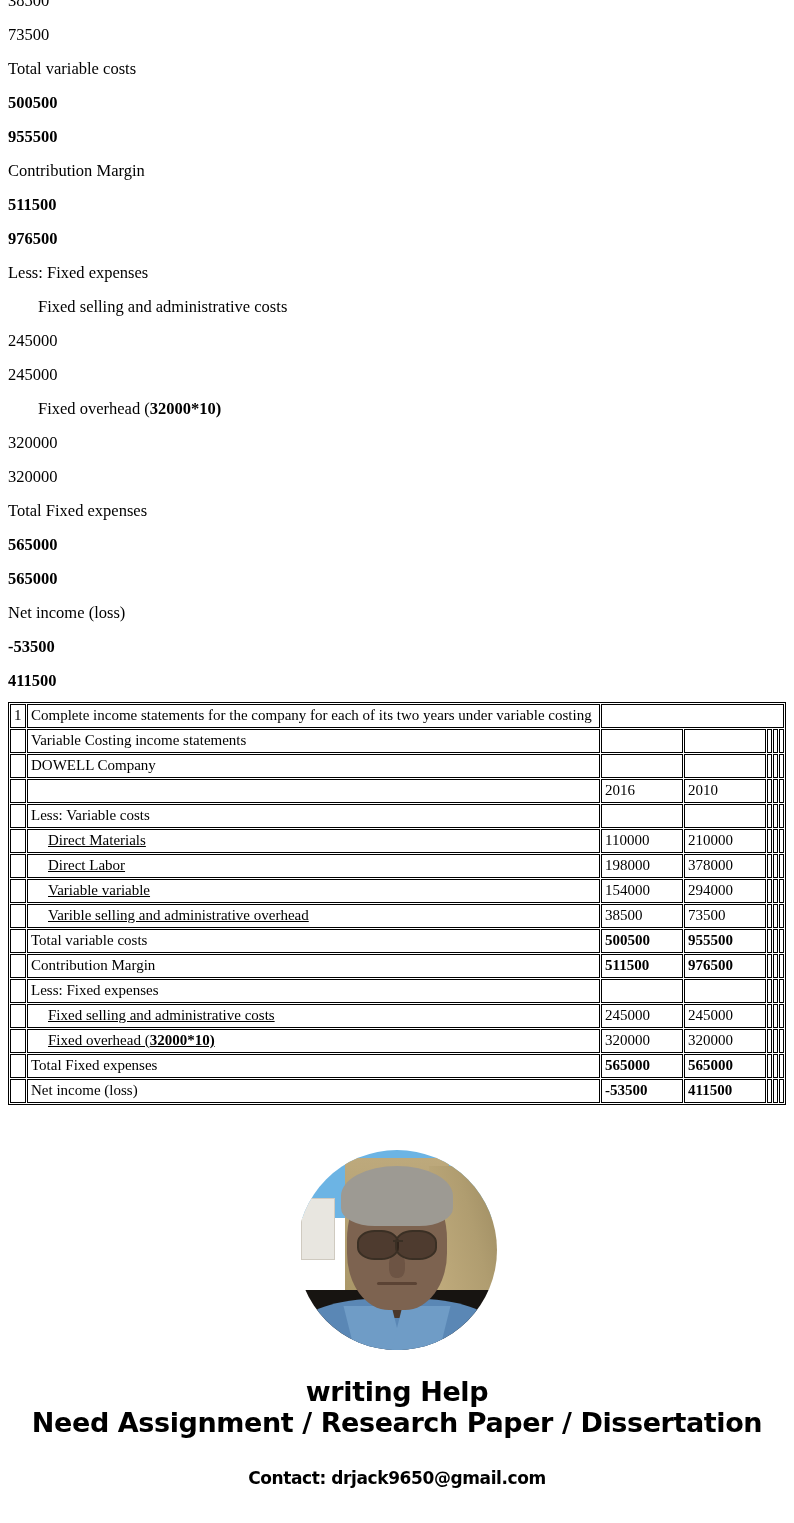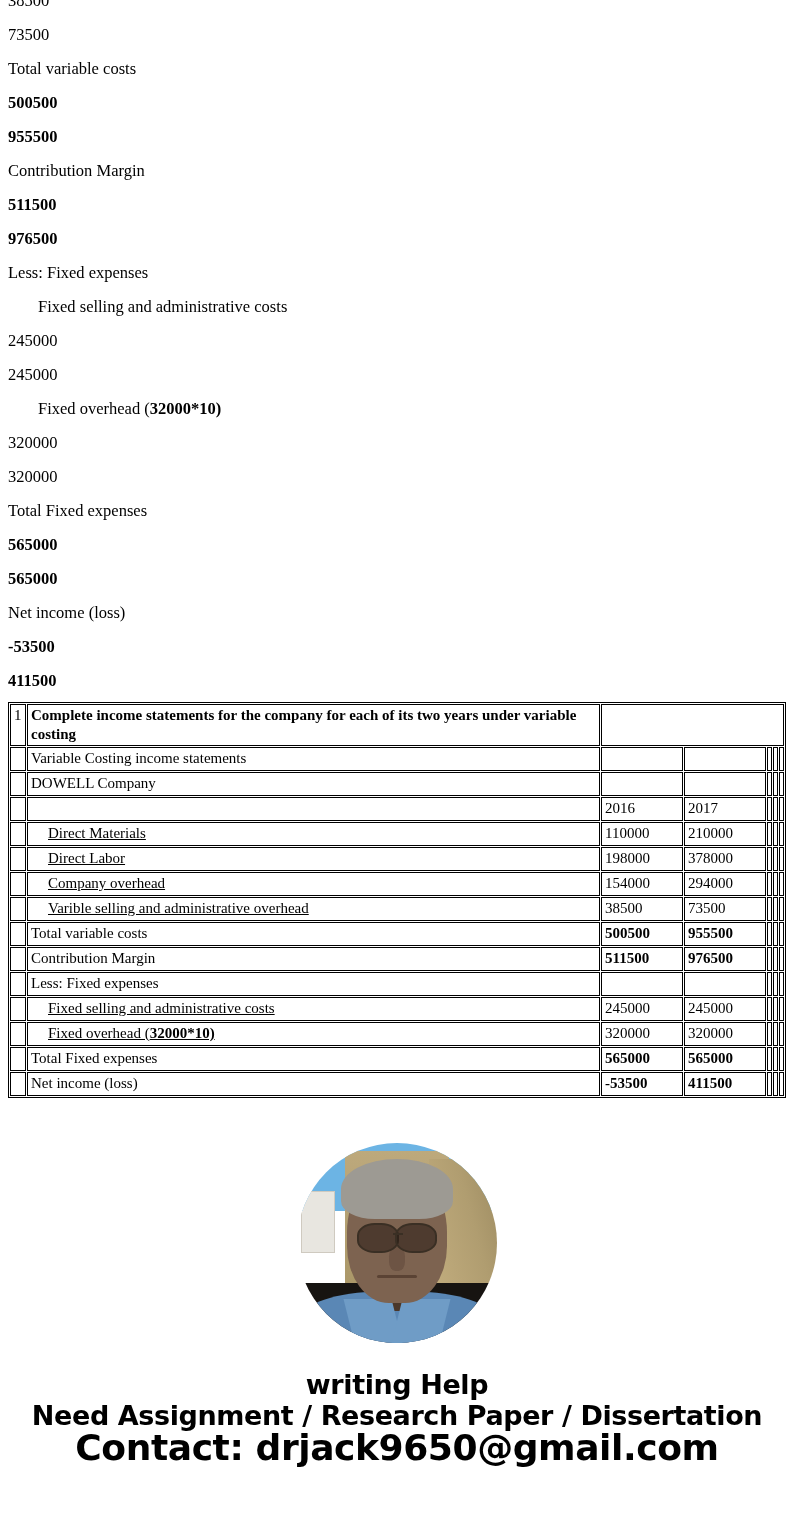--- a/index.html
+++ b/index.html
@@ -46,21 +46,21 @@
     height:20px;
     overflow:hidden;
     white-space:nowrap;
   }
   td.num{width:14px;text-align:left;font-size:13px;padding-left:3px;}
   td.lbl{}
   td.v{width:80px;margin-top:27px;}
   td.tiny{width:5px;padding:0;}
   td.b,.b{font-weight:bold;}
   .ind1{padding-left:20px !important;text-decoration:underline;}
-  .hdr{font-weight:bold;white-space:normal !important;line-height:19px;}
+  .hdr{font-weight:normal;white-space:normal !important;line-height:19px;}
 
   
   .avatarwrap{text-align:center;padding-top:45px;}
   .avatar{
     display:inline-block;
     width:200px;height:200px;
     border-radius:50%;
     overflow:hidden;
     position:relative;
     background:#ffffff;
@@ -98,21 +98,21 @@
 
   
   .promo{
     text-align:center;
     font-family:"DejaVu Sans","Liberation Sans",sans-serif;
     font-weight:bold;
     color:#000;
     padding:22px 18px 20px 18px;
   }
   .promo .l1{font-size:27px;line-height:31px;letter-spacing:-0.4px;}
-  .promo .l2{font-size:36px;line-height:33px;letter-spacing:-0.4px;}
+  .promo .l2{font-size:17px;line-height:33px;letter-spacing:-0.4px;margin-top:24px;}
 </style>
 </head>
 <body>
 
 <div class="page">
 
   <div class="flow" id="flow-block">
       <div class="firstclip">
         <p>38500</p>
       </div>
@@ -170,46 +170,55 @@
           <td class="v"></td>
           <td class="v"></td>
           <td class="tiny"></td>
           <td class="tiny"></td>
           <td class="tiny"></td>
         </tr>
         <tr>
           <td class="num"></td>
           <td class="lbl"></td>
           <td class="v">2016</td>
-          <td class="v">2017</td>
+          <td class="v">2010</td>
           <td class="tiny"></td>
           <td class="tiny"></td>
           <td class="tiny"></td>
         </tr>
+          <tr>
+            <td class="num"></td>
+            <td class="lbl">Less: Variable costs</td>
+            <td class="v"></td>
+            <td class="v"></td>
+            <td class="tiny"></td>
+            <td class="tiny"></td>
+            <td class="tiny"></td>
+          </tr>
           <tr>
             <td class="num"></td>
             <td class="lbl ind1">Direct Materials</td>
             <td class="v">110000</td>
             <td class="v">210000</td>
             <td class="tiny"></td>
             <td class="tiny"></td>
             <td class="tiny"></td>
           </tr>
           <tr>
             <td class="num"></td>
             <td class="lbl ind1">Direct Labor</td>
             <td class="v">198000</td>
             <td class="v">378000</td>
             <td class="tiny"></td>
             <td class="tiny"></td>
             <td class="tiny"></td>
           </tr>
           <tr>
             <td class="num"></td>
-            <td class="lbl ind1">Company overhead</td>
+            <td class="lbl ind1">Variable variable</td>
             <td class="v">154000</td>
             <td class="v">294000</td>
             <td class="tiny"></td>
             <td class="tiny"></td>
             <td class="tiny"></td>
           </tr>
           <tr>
             <td class="num"></td>
             <td class="lbl ind1">Varible selling and administrative overhead</td>
             <td class="v">38500</td>

